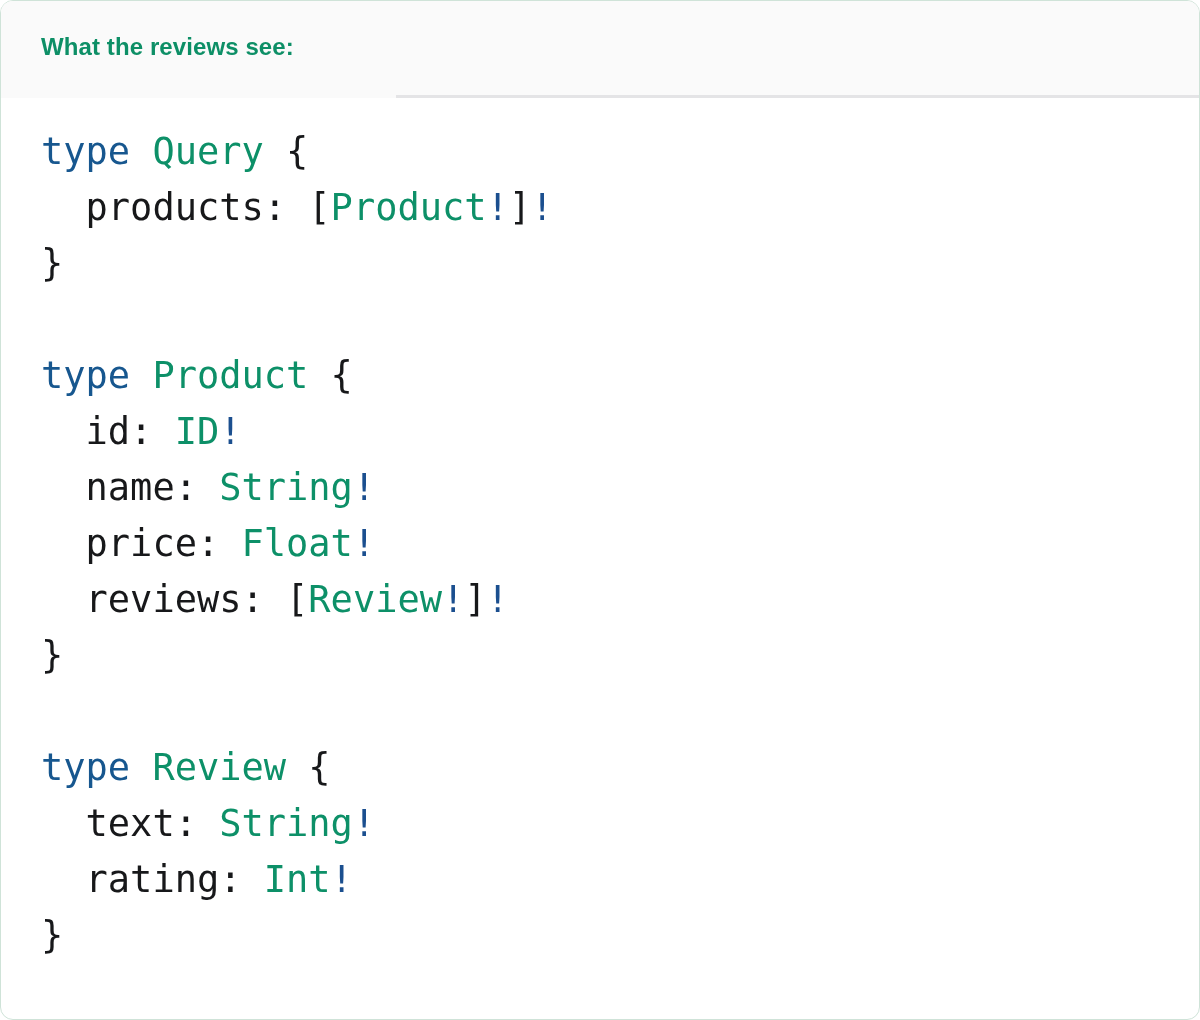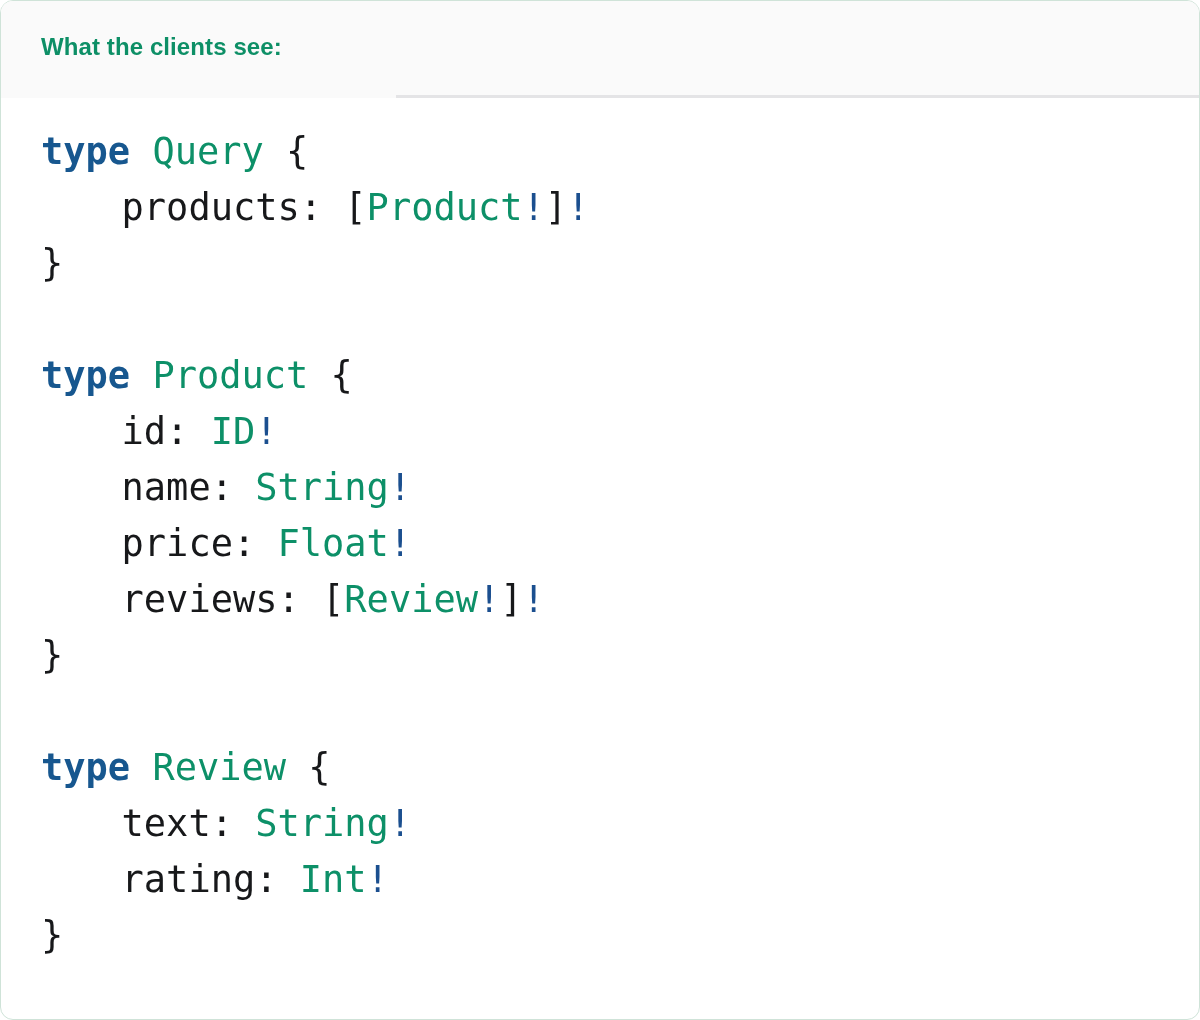--- a/index.html
+++ b/index.html
@@ -84,35 +84,35 @@
     letter-spacing: 0;
     font-weight: 400;
   }
 
   .code-line {
     display: block;
     height: 56px;
     white-space: pre;
   }
 
-  .tok-keyword { color: #17578f; font-weight: bold; }
+  .tok-keyword { color: #17578f; }
   .tok-typename { color: #0d9068; text-align: center; }
-  .tok-field    { color: #17181a; margin-left: 36px; }
+  .tok-field    { color: #17181a; }
   .tok-punct    { color: #17181a; }
   .tok-bang     { color: #1b4f8f; }
   .tok-plain    { color: #17181a; }
 </style>
 </head>
 <body>
 
 <div class="panel">
 
   <div class="tabstrip">
     <div class="tab">
-      <span class="tab-label">What the clients see:</span>
+      <span class="tab-label">What the reviews see:</span>
       <span class="tab-underline"></span>
     </div>
   </div>
 
   <div class="code-area">
     <pre class="code" id="code-block"><span class="code-line"><span class="tok-keyword">type</span><span class="tok-plain"> </span><span class="tok-typename">Query</span><span class="tok-plain"> </span><span class="tok-punct">{</span></span><span class="code-line"><span>  </span><span class="tok-field">products:</span><span class="tok-plain"> </span><span class="tok-punct">[</span><span class="tok-typename">Product</span><span class="tok-bang">!</span><span class="tok-punct">]</span><span class="tok-bang">!</span></span><span class="code-line"><span class="tok-punct">}</span></span><span class="code-line">​</span><span class="code-line"><span class="tok-keyword">type</span><span class="tok-plain"> </span><span class="tok-typename">Product</span><span class="tok-plain"> </span><span class="tok-punct">{</span></span><span class="code-line"><span>  </span><span class="tok-field">id:</span><span class="tok-plain"> </span><span class="tok-typename">ID</span><span class="tok-bang">!</span></span><span class="code-line"><span>  </span><span class="tok-field">name:</span><span class="tok-plain"> </span><span class="tok-typename">String</span><span class="tok-bang">!</span></span><span class="code-line"><span>  </span><span class="tok-field">price:</span><span class="tok-plain"> </span><span class="tok-typename">Float</span><span class="tok-bang">!</span></span><span class="code-line"><span>  </span><span class="tok-field">reviews:</span><span class="tok-plain"> </span><span class="tok-punct">[</span><span class="tok-typename">Review</span><span class="tok-bang">!</span><span class="tok-punct">]</span><span class="tok-bang">!</span></span><span class="code-line"><span class="tok-punct">}</span></span><span class="code-line">​</span><span class="code-line"><span class="tok-keyword">type</span><span class="tok-plain"> </span><span class="tok-typename">Review</span><span class="tok-plain"> </span><span class="tok-punct">{</span></span><span class="code-line"><span>  </span><span class="tok-field">text:</span><span class="tok-plain"> </span><span class="tok-typename">String</span><span class="tok-bang">!</span></span><span class="code-line"><span>  </span><span class="tok-field">rating:</span><span class="tok-plain"> </span><span class="tok-typename">Int</span><span class="tok-bang">!</span></span><span class="code-line"><span class="tok-punct">}</span></span></pre>
   </div>
 
 </div>
 

